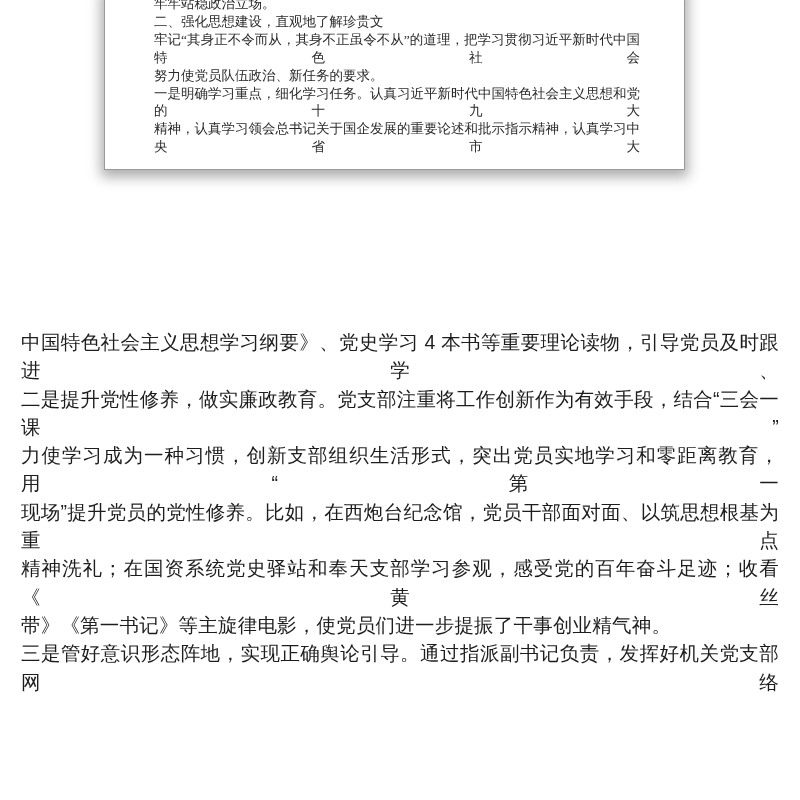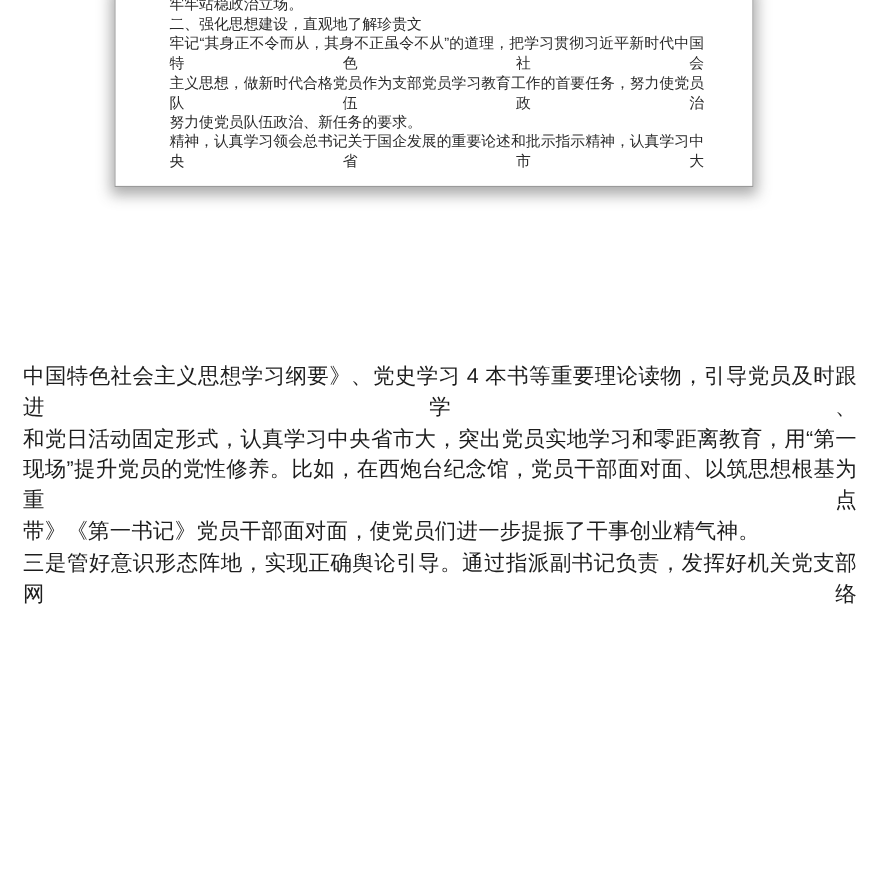--- a/index.html
+++ b/index.html
@@ -27,21 +27,21 @@
     box-shadow: 0 4px 12px 3px rgba(70,70,70,0.45);
     padding: 4px 44px 0 49px;
     overflow: hidden;
   }
   .doc-image .line {
     font-size: 13.5px;
     line-height: 17.9px;
     color: #2a2a2a;
     white-space: nowrap;
   }
-  .doc-image .line.jl { white-space: normal; text-align: justify; text-align-last: justify; }
+  .doc-image .line.jl { white-space: normal; text-align: justify; text-align-last: justify; font-family: Liberation Serif, serif; }
   
   .body-text {
     position: absolute;
     left: 21px; top: 328px;
     width: 758px;
   }
   .body-text .line {
     font-size: 19.5px;
     line-height: 28.3px;
     color: #1d1d1d;
@@ -53,36 +53,38 @@
 </style>
 </head>
 <body>
 
 <div class="canvas">
 
   <div class="doc-image">
     <div class="line nl">牢牢站稳政治立场。</div>
     <div class="line nl">二、强化思想建设，直观地了解珍贵文</div>
     <div class="line jl">牢记“其身正不令而从，其身不正虽令不从”的道理，把学习贯彻习近平新时代中国特色社会</div>
-    <div class="line jl">主义思想，做新时代合格党员作为支部党员学习教育工作的首要任务，努力使党员队伍政治</div>
     <div class="line nl">努力使党员队伍政治、新任务的要求。</div>
+    <div class="line jl">一是明确学习重点，细化学习任务。认真习近平新时代中国特色社会主义思想和党的十九大</div>
     <div class="line jl">精神，认真学习领会总书记关于国企发展的重要论述和批示指示精神，认真学习中央省市大</div>
 
   </div>
 
   <div class="body-text">
 
     <div class="paragraph">
       <div class="line jl">中国特色社会主义思想学习纲要》、党史学习 4 本书等重要理论读物，引导党员及时跟进学、</div>
     </div>
 
     <div class="paragraph">
-      <div class="line jl">和党日活动固定形式，认真学习中央省市大，突出党员实地学习和零距离教育，用“第一</div>
+      <div class="line jl">二是提升党性修养，做实廉政教育。党支部注重将工作创新作为有效手段，结合“三会一课”</div>
+      <div class="line jl">力使学习成为一种习惯，创新支部组织生活形式，突出党员实地学习和零距离教育，用“第一</div>
       <div class="line jl">现场”提升党员的党性修养。比如，在西炮台纪念馆，党员干部面对面、以筑思想根基为重点</div>
-      <div class="line nl">带》《第一书记》党员干部面对面，使党员们进一步提振了干事创业精气神。</div>
+      <div class="line jl">精神洗礼；在国资系统党史驿站和奉天支部学习参观，感受党的百年奋斗足迹；收看《黄丝</div>
+      <div class="line nl">带》《第一书记》等主旋律电影，使党员们进一步提振了干事创业精气神。</div>
     </div>
 
     <div class="paragraph">
       <div class="line jl">三是管好意识形态阵地，实现正确舆论引导。通过指派副书记负责，发挥好机关党支部网络</div>
 
     </div>
 
   </div>
 </div>
 

